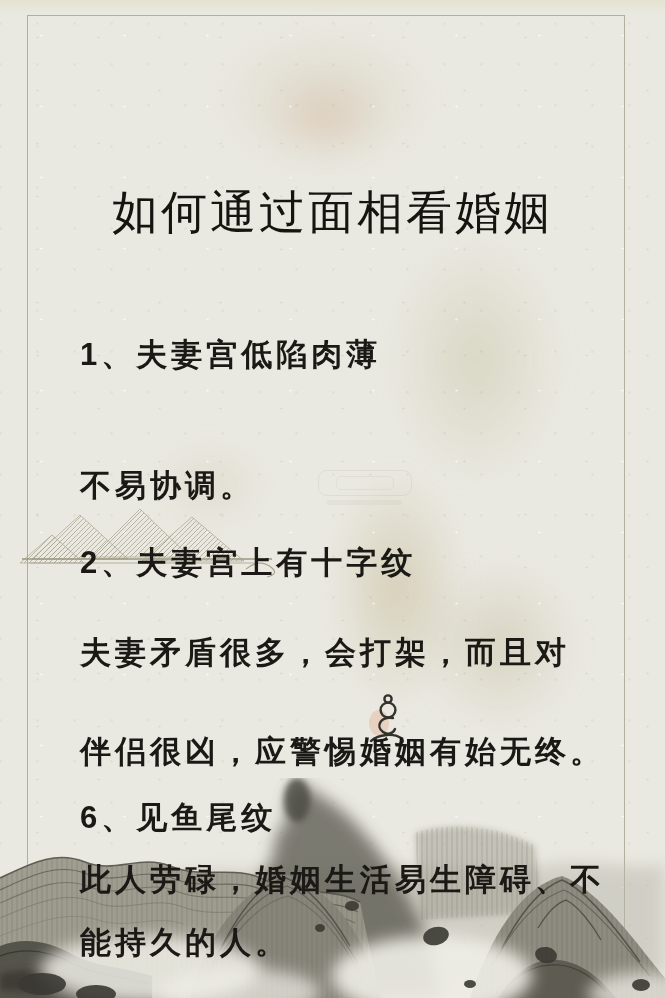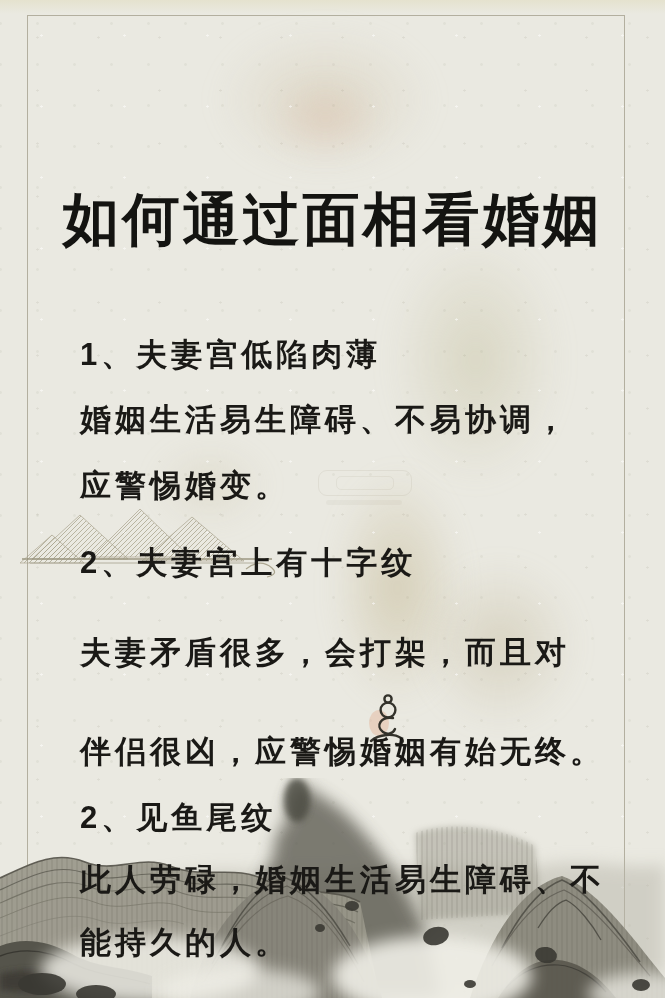--- a/index.html
+++ b/index.html
@@ -38,21 +38,21 @@
   .watermark .wmA{position:absolute;left:22px;top:2px;width:92px;height:24px;border:1px solid rgba(140,134,108,.22);border-radius:9px;}
   .watermark .wmB{position:absolute;left:40px;top:8px;width:56px;height:12px;border:1px solid rgba(140,134,108,.18);border-radius:5px;}
   .watermark .wmC{position:absolute;left:30px;top:32px;width:76px;height:5px;background:rgba(140,134,108,.12);border-radius:3px;}
   
   .deco-mountain-lines{position:absolute;left:20px;top:497px;width:270px;height:88px;z-index:2;}
   .meditation{position:absolute;left:364px;top:691px;width:48px;height:60px;z-index:2;}
   .ink-mountains{position:absolute;left:0;top:778px;width:665px;height:220px;z-index:3;}
   
   .title{
     position:absolute;left:0;right:0;top:182px;text-align:center;z-index:5;
-    font-size:57px;font-weight:700;letter-spacing:3px;color:#141411;white-space:nowrap;
+    font-size:46px;font-weight:400;letter-spacing:3px;color:#141411;white-space:nowrap;
   }
   .t{
     position:absolute;left:80px;z-index:5;white-space:nowrap;
     font-size:31px;font-weight:900;letter-spacing:4px;color:#1a1916;margin-top:44px;
   }
   .h-1{top:290px;} .l-1a{top:355px;} .l-1b{top:421px;}
   .h-2{top:498px;} .l-2a{top:588px;text-align:right;} .l-2b{top:687px;}
   .h-3{top:753px;} .l-3a{top:815px;} .l-3b{top:878px;}
 </style>
 </head>
@@ -165,24 +165,23 @@
       <ellipse cx="320" cy="150" rx="5" ry="4"></ellipse>
       <ellipse cx="470" cy="206" rx="6" ry="4"></ellipse>
       <ellipse cx="42" cy="206" rx="24" ry="11"></ellipse>
       <ellipse cx="96" cy="216" rx="20" ry="9"></ellipse>
     </g>
   </svg>
 
   <div class="title">如何通过面相看婚姻</div>
 
   <div class="t h-1">1、夫妻宫低陷肉薄</div>
-  <div class="t l-1a">婚姻生活易生障碍、不易协调，</div>
-  <div class="t l-1b">应警惕婚变。</div>
+  <div class="t l-1b">不易协调。</div>
 
   <div class="t h-2">2、夫妻宫上有十字纹</div>
   <div class="t l-2a">夫妻矛盾很多，会打架，而且对</div>
   <div class="t l-2b">伴侣很凶，应警惕婚姻有始无终。</div>
 
-  <div class="t h-3">2、见鱼尾纹</div>
+  <div class="t h-3">6、见鱼尾纹</div>
   <div class="t l-3a">此人劳碌，婚姻生活易生障碍、不</div>
   <div class="t l-3b">能持久的人。</div>
 
 </div>
 
 </body></html>

